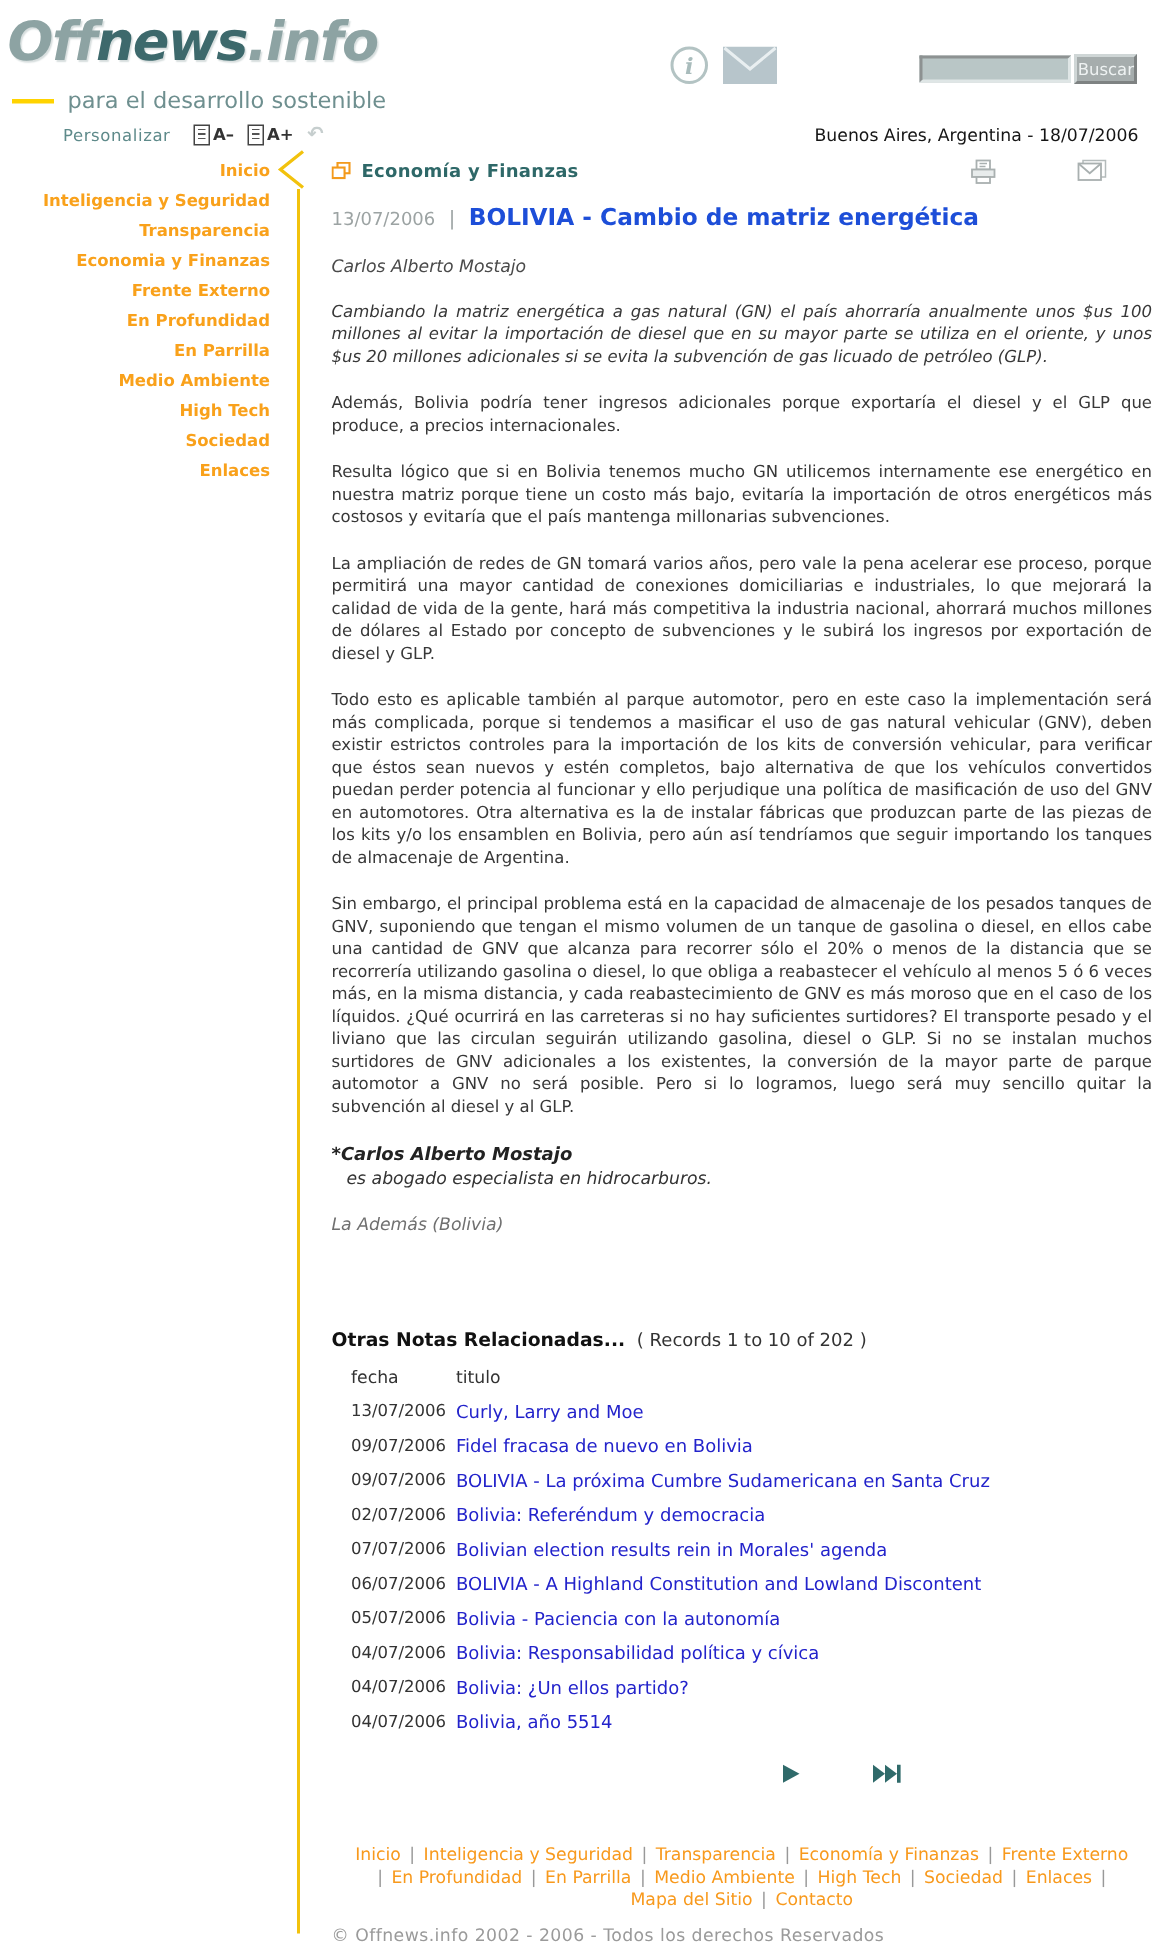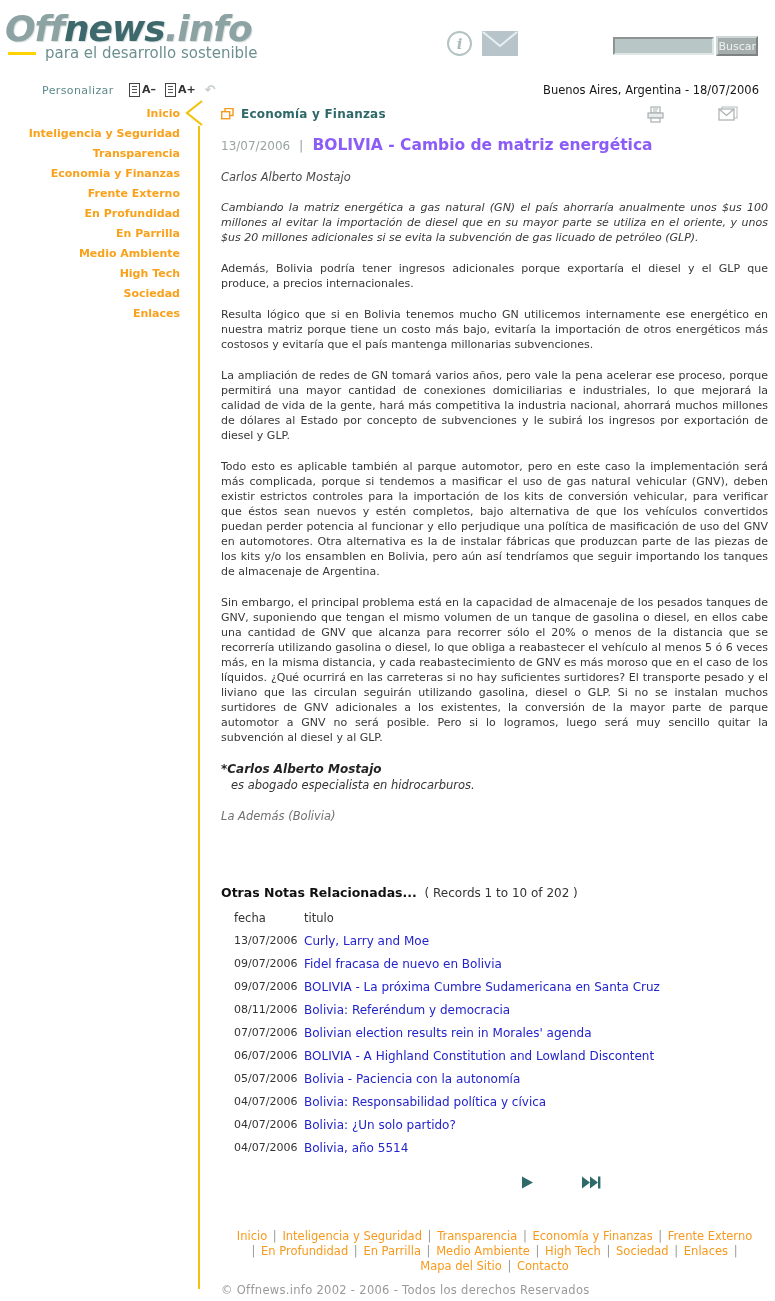--- a/index.html
+++ b/index.html
@@ -4,21 +4,21 @@
 <style>
   * { margin:0; padding:0; box-sizing:border-box; }
   html,body { background:#ffffff; }
   body { font-family:"DejaVu Sans","Liberation Sans",sans-serif; color:#383838; }
   .page { position:relative; width:775px; height:1301px; margin:0 auto; background:#fff; overflow:hidden; }
 
   
   .header { position:relative; height:100px; }
   .logo { position:absolute; left:5px; top:8px; font-size:36px; font-weight:bold; font-style:italic; letter-spacing:-1px; color:#8da3a3; text-shadow:1px 1px 1px #d7dede; }
   .logo .mid { color:#3d696c; }
-  .tagline-row { position:absolute; left:8px; top:44px; display:flex; align-items:center; }
+  .tagline-row { position:absolute; left:8px; top:58px; display:flex; align-items:center; }
   .tagline-dash { display:inline-block; width:28px; height:3px; background:#ffd300; margin-right:9px; }
   .tagline { font-size:15px; color:#6e8f8f; }
   .hdr-icons { position:absolute; left:447px; top:31px; display:flex; align-items:center; gap:10px; }
   .info-icon { width:25px; height:25px; border:2px solid #b3c3c3; border-radius:50%; color:#a9bcbc; font-family:"DejaVu Serif","Liberation Serif",serif; font-style:italic; font-size:15px; font-weight:bold; display:flex; align-items:center; justify-content:center; }
   .search-box { position:absolute; right:17px; top:36px; display:flex; align-items:center; }
   .search-input { width:101px; height:18px; background:#b9c6c6; border:2px inset #dfe6e6; font-size:11px; color:#333; padding:0 3px; }
   .search-btn { height:20px; margin-left:2px; background:#a6adad; color:#eef2f2; border:2px outset #cfd6d6; font-size:11px; font-family:"DejaVu Sans","Liberation Sans",sans-serif; padding:0 0; cursor:pointer; }
   .personalize { position:absolute; left:42px; top:84px; font-size:11px; color:#5e8a8a; letter-spacing:0.4px; cursor:pointer; }
   .font-controls { position:absolute; left:129px; top:82px; display:flex; align-items:center; gap:9px; font-size:11px; font-weight:bold; color:#333; }
   .fc-group { display:flex; align-items:center; gap:2px; cursor:pointer; }
@@ -34,21 +34,21 @@
 
   .content { flex:1; padding:0 7px 0 21px; position:relative; }
 
   
   .cat-row { margin-top:6px; display:flex; align-items:center; position:relative; height:16px; }
   .cat-label { font-size:12px; font-weight:bold; color:#2e6868; margin-left:7px; letter-spacing:0.2px; }
   .art-icons { position:absolute; right:30px; top:0; width:92px; display:flex; justify-content:space-between; }
   .title-row { margin-top:14px; font-size:15.5px; }
   .art-date { color:#9ca3a3; font-size:12px; }
   .title-sep { color:#9ca3a3; font-size:13px; padding:0 4px; }
-  .art-title { color:#8b5cf6; font-weight:bold; }
+  .art-title { color:#1d4ed8; font-weight:bold; }
   .author { margin-top:16px; font-style:italic; font-size:11.5px; color:#4a4a4a; }
   .para { margin-top:16px; font-size:11px; line-height:15px; text-align:justify; color:#383838; }
   .para.italic { font-style:italic; }
   .sig { margin-top:17px; font-size:12px; font-weight:bold; font-style:italic; color:#222; }
   .sig-desc { font-size:11.5px; font-style:italic; color:#333; margin-top:2px; font-weight:normal;margin-left:10px; }
   .source { margin-top:17px; font-size:11.5px; font-style:italic; color:#707070; }
 
   
   .related { margin-top:62px; }
   .rel-head { font-size:12.5px; }
@@ -198,42 +198,42 @@
               </div>
               <div class="rel-row">
                 <span class="rd">09/07/2006</span>
                 <span class="rt">Fidel fracasa de nuevo en Bolivia</span>
               </div>
               <div class="rel-row">
                 <span class="rd">09/07/2006</span>
                 <span class="rt">BOLIVIA - La próxima Cumbre Sudamericana en Santa Cruz</span>
               </div>
               <div class="rel-row">
-                <span class="rd">08/11/2006</span>
+                <span class="rd">02/07/2006</span>
                 <span class="rt">Bolivia: Referéndum y democracia</span>
               </div>
               <div class="rel-row">
                 <span class="rd">07/07/2006</span>
                 <span class="rt">Bolivian election results rein in Morales' agenda</span>
               </div>
               <div class="rel-row">
                 <span class="rd">06/07/2006</span>
                 <span class="rt">BOLIVIA - A Highland Constitution and Lowland Discontent</span>
               </div>
               <div class="rel-row">
                 <span class="rd">05/07/2006</span>
                 <span class="rt">Bolivia - Paciencia con la autonomía</span>
               </div>
               <div class="rel-row">
                 <span class="rd">04/07/2006</span>
                 <span class="rt">Bolivia: Responsabilidad política y cívica</span>
               </div>
               <div class="rel-row">
                 <span class="rd">04/07/2006</span>
-                <span class="rt">Bolivia: ¿Un solo partido?</span>
+                <span class="rt">Bolivia: ¿Un ellos partido?</span>
               </div>
               <div class="rel-row">
                 <span class="rd">04/07/2006</span>
                 <span class="rt">Bolivia, año 5514</span>
               </div>
             </div>
         </div>
         <div class="pagination">
           <span class="pg-btn">
             <svg width="13" height="13" viewBox="0 0 13 13">

